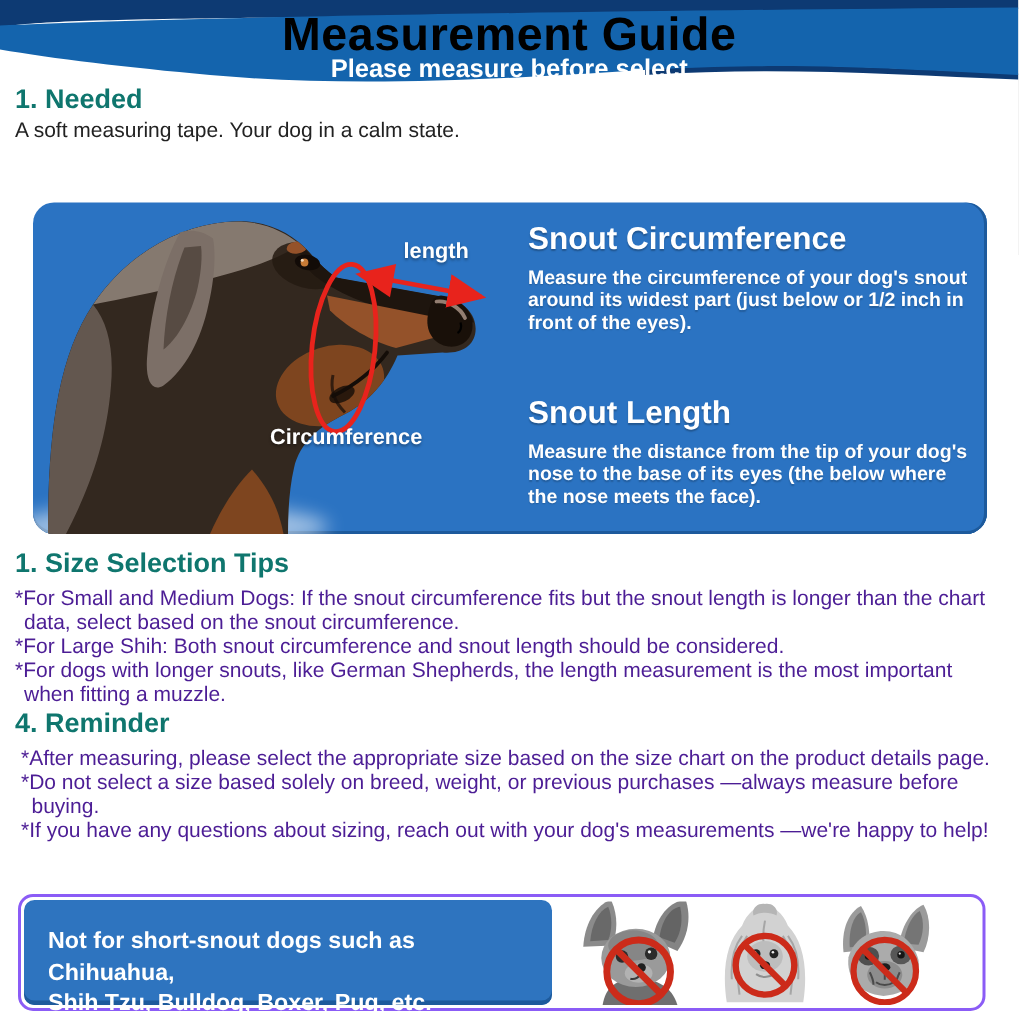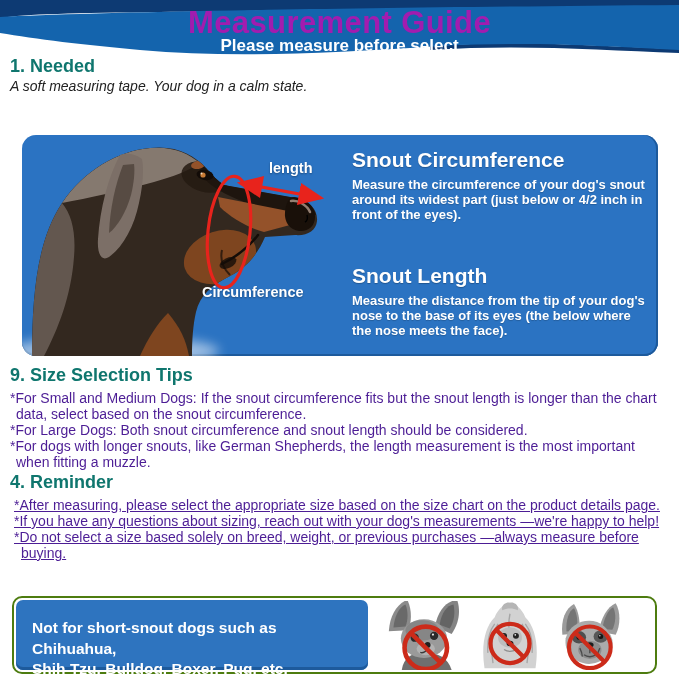--- a/index.html
+++ b/index.html
@@ -2,52 +2,52 @@
 <html><head>
 <meta charset="utf-8">
 <style>
   html,body{margin:0;padding:0;background:#e9e9e9;}
   .page{position:relative;width:679px;height:676px;background:#ffffff;
         font-family:"Liberation Sans",sans-serif;overflow:hidden;margin:0 auto;}
 
   
   .hdr-svg{position:absolute;top:0;left:0;}
   .hdr-title{position:absolute;top:5px;left:0;width:100%;text-align:center;
-             font-size:31px;font-weight:bold;color:#a21caf;letter-spacing:.4px;}
+             font-size:31px;font-weight:bold;color:#000000;letter-spacing:.4px;}
   .hdr-sub{position:absolute;top:36px;left:0;width:100%;text-align:center;
            font-size:17px;font-weight:bold;color:#ffffff;}
 
   .sec-title{position:absolute;left:10px;font-size:18px;font-weight:bold;color:#0f766e;}
-  .body-text{position:absolute;left:10px;font-size:14px;color:#222222;line-height:16px;font-style:italic;}
+  .body-text{position:absolute;left:10px;font-size:14px;color:#222222;line-height:16px;}
 
   ul.tips,ul.rem{position:absolute;left:0;margin:0;padding:0;list-style:none;
                  font-size:14px;color:#4c1d95;line-height:16px;width:664px;}
   ul.tips li{margin-left:10px;padding-left:6px;text-indent:-6px;}
   ul.rem  li{margin-left:14px;padding-left:7px;text-indent:-7px;}
 
   
   .panel{position:absolute;left:22px;top:135px;width:636px;height:221px;
          background:#2b73c2;border-radius:14px;overflow:hidden;
          box-shadow:inset 0 -2px 0 #1d5a9c, inset -2px 0 0 #1d5a9c;}
   .dog-svg{position:absolute;left:0;bottom:0;}
   .anno-svg{position:absolute;left:0;top:0;}
   .diag-label{position:absolute;color:#ffffff;font-weight:bold;font-size:14.5px;
               text-shadow:0 1px 2px rgba(0,0,0,.35);}
   .lbl-length{left:247px;top:25px;}
-  .lbl-circ{left:180px;top:149px;}
+  .lbl-circ{left:158px;top:149px;}
   .panel-col{position:absolute;left:330px;top:13px;width:300px;color:#ffffff;}
   .panel-col h3{margin:0 0 6px 0;font-size:21px;font-weight:bold;
                 text-shadow:0 1px 1px rgba(0,0,0,.25);}
   .panel-col p{margin:0;font-size:13px;font-weight:bold;line-height:14.8px;
                text-shadow:0 1px 1px rgba(0,0,0,.2);}
   .blk2{margin-top:42px;}
 
   
   .warn{position:absolute;left:12px;top:596px;width:645px;height:78px;
-        border:2px solid #4d7c0f;border-radius:10px;background:#ffffff;box-sizing:border-box;}
+        border:2px solid #8b5cf6;border-radius:10px;background:#ffffff;box-sizing:border-box;}
   .warn-blue{position:absolute;left:2px;top:2px;bottom:2px;width:352px;
              background:#2e74bf;border-radius:7px;
              box-shadow:inset 0 -3px 0 #1d5a9c;}
   .warn-text{position:absolute;left:16px;top:18px;width:326px;color:#ffffff;
              font-size:15.5px;font-weight:bold;line-height:20.5px;white-space:pre-line;}
   .warn-dogs{position:absolute;left:366px;right:8px;top:3px;bottom:2px;
              display:flex;align-items:flex-end;justify-content:flex-start;gap:10px;overflow:hidden;}
 </style>
 </head>
 <body>
@@ -115,41 +115,41 @@
       </defs>
       <ellipse cx="207" cy="97" rx="21" ry="56" fill="none" stroke="#e8231c" stroke-width="3.2" transform="rotate(6 207 97)"></ellipse>
       <line x1="218" y1="48" x2="299" y2="63" stroke="#e8231c" stroke-width="3.2" marker-start="url(#ahr)" marker-end="url(#ah)"></line>
     </svg>
     <span class="diag-label lbl-length">length</span>
     <span class="diag-label lbl-circ">Circumference</span>
 
     <div class="panel-col">
       <div>
         <h3>Snout Circumference</h3>
-        <p>Measure the circumference of your dog's snout around its widest part (just below or 4/2 inch in front of the eyes).</p>
+        <p>Measure the circumference of your dog's snout around its widest part (just below or 1/2 inch in front of the eyes).</p>
       </div>
       <div class="blk2">
         <h3>Snout Length</h3>
         <p>Measure the distance from the tip of your dog's nose to the base of its eyes (the below where the nose meets the face).</p>
       </div>
     </div>
   </div>
 
-  <div class="sec-title" style="top:365px;">9. Size Selection Tips</div>
+  <div class="sec-title" style="top:365px;">1. Size Selection Tips</div>
   <ul class="tips" style="top:390px;">
     <li>*For Small and Medium Dogs: If the snout circumference fits but the snout length is longer than the chart data, select based on the snout circumference.</li>
-    <li>*For Large Dogs: Both snout circumference and snout length should be considered.</li>
+    <li>*For Large Shih: Both snout circumference and snout length should be considered.</li>
     <li>*For dogs with longer snouts, like German Shepherds, the length measurement is the most important when fitting a muzzle.</li>
   </ul>
 
   <div class="sec-title" style="top:472px;">4. Reminder</div>
-  <ul class="rem" style="top:497px;text-decoration:underline;">
+  <ul class="rem" style="top:497px;">
     <li>*After measuring, please select the appropriate size based on the size chart on the product details page.</li>
+    <li>*Do not select a size based solely on breed, weight, or previous purchases —always measure before buying.</li>
     <li>*If you have any questions about sizing, reach out with your dog's measurements —we're happy to help!</li>
-    <li>*Do not select a size based solely on breed, weight, or previous purchases —always measure before buying.</li>
   </ul>
 
   <div class="warn">
     <div class="warn-blue">
       <div class="warn-text">Not for short-snout dogs such as Chihuahua,
 Shih Tzu, Bulldog, Boxer, Pug, etc.</div>
     </div>
     <div class="warn-dogs">
 
       <svg width="86" height="72" viewBox="0 0 90 78">

